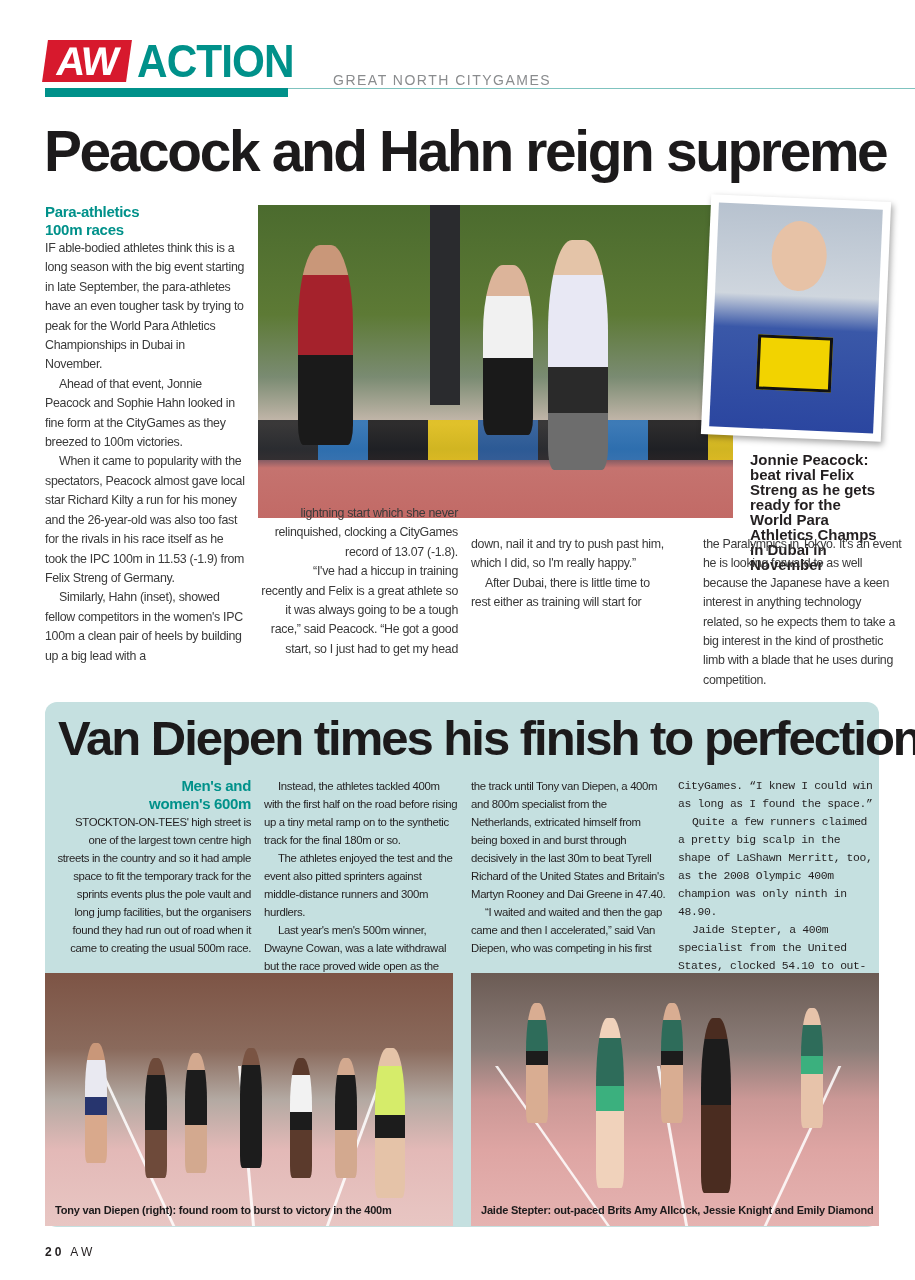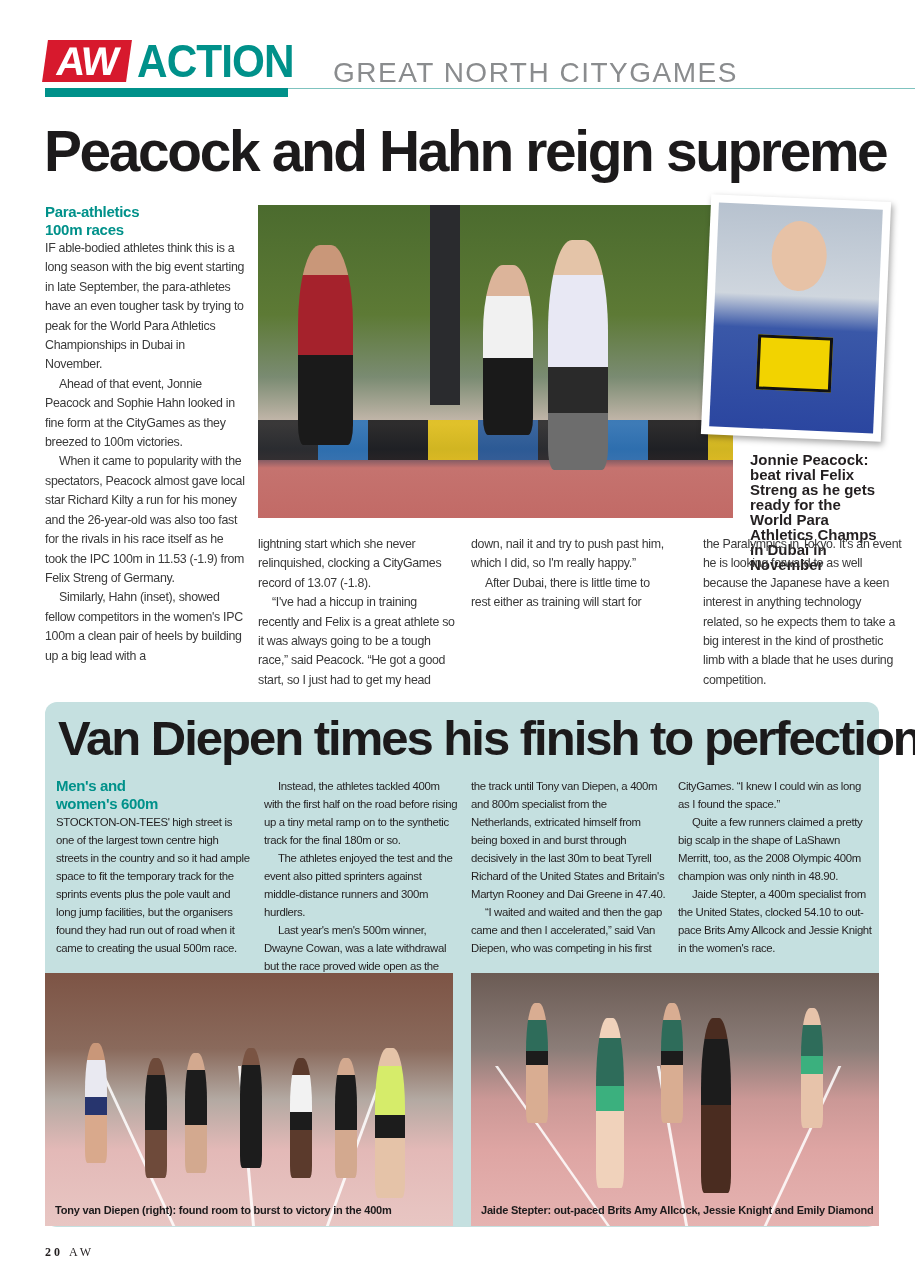--- a/index.html
+++ b/index.html
@@ -8,33 +8,33 @@
 
   
   .masthead { position: absolute; left: 45px; top: 40px; width: 870px; height: 58px; }
   .aw-logo { position: absolute; left: 0; top: 0; height: 42px; width: 84px; background: #d7192d; color: #fff;
              font-family: "Liberation Sans", sans-serif; font-weight: bold; font-size: 40px; line-height: 42px;
              letter-spacing: -2px; text-align: center; transform: skewX(-8deg); }
   .action-word { position: absolute; left: 92px; top: -4px; color: #00918a; font-weight: bold; font-size: 46px;
                  line-height: 50px; letter-spacing: -1px; transform: scaleX(0.92); transform-origin: left; }
   .teal-bar { position: absolute; left: 0; top: 48px; width: 243px; height: 9px; background: #00918a; }
   .rule-line { position: absolute; left: 243px; top: 48px; width: 627px; height: 1px; background: #7fc3bf; }
-  .section-tag { position: absolute; left: 288px; top: 20px; color: #8a8c8e; font-size: 28px; letter-spacing: 1.5px; line-height: 26px; }
+  .section-tag { position: absolute; left: 288px; top: 27px; color: #8a8c8e; font-size: 14px; letter-spacing: 1.5px; line-height: 26px; }
 
   .main-headline { position: absolute; left: 44px; top: 118px; font-weight: bold; font-size: 58px; line-height: 66px;
                    letter-spacing: -2.4px; color: #1c1a1b; white-space: nowrap; transform: scaleX(0.98); transform-origin: left; }
 
   
   .subhead { color: #00918a; font-weight: bold; font-size: 15px; line-height: 18px; }
   .col { position: absolute; font-size: 12.4px; line-height: 19.4px; color: #3a3a3a; letter-spacing: -0.3px; }
   .col p { text-indent: 14px; }
   .col p.first { text-indent: 0; }
 
   .col-a { left: 45px; top: 203px; width: 200px; }
-  .col-b { left: 258px; top: 535px; width: 200px; }
+  .col-b { left: 258px; top: 504px; width: 200px; text-align: right; }
   .col-c { left: 471px; top: 535px; width: 200px; }
   .col-d { left: 703px; top: 535px; width: 200px; }
 
   
   .photo { position: absolute; overflow: hidden; }
   .photo-main { left: 258px; top: 205px; width: 475px; height: 313px;
     background: linear-gradient(180deg, #4b6b2e 0%, #5d7a35 35%, #7a8b72 55%, #c7b9ad 70%, #2e3d55 78%, #c5736f 84%, #c26a66 100%); }
   .photo-main .banner-strip { position: absolute; left: 0; top: 215px; width: 100%; height: 40px;
     background: repeating-linear-gradient(90deg, #2a2a2c 0 60px, #2e74b8 60px 110px, #1d1d1f 110px 170px, #e3c21c 170px 220px, #2c5d9c 220px 280px); opacity: 0.9; }
   .photo-main .pole { position: absolute; left: 172px; top: 0; width: 30px; height: 200px; background: #2a2b2e; }
@@ -52,34 +52,34 @@
 
   .caption-inset { position: absolute; left: 750px; top: 452px; width: 135px; font-weight: bold; font-size: 15px; line-height: 15px; color: #231f20; }
 
   
   .vd-panel { position: absolute; left: 45px; top: 702px; width: 834px; height: 525px; background: #c5e0e0; border-radius: 12px; }
   .vd-headline { position: absolute; left: 58px; top: 706px; font-weight: bold; font-size: 49px; line-height: 64px;
                  letter-spacing: -2px; color: #1c1a1b; white-space: nowrap; }
   .vd-col { position: absolute; font-size: 11.4px; line-height: 18px; color: #231f20; letter-spacing: -0.35px; }
   .vd-col p { text-indent: 14px; }
   .vd-col p.first { text-indent: 0; }
-  .vd-a { left: 56px; top: 777px; width: 195px; }
+  .vd-a { left: 56px; top: 777px; width: 195px; text-align: right; }
   .vd-b { left: 264px; top: 777px; width: 195px; }
   .vd-c { left: 471px; top: 777px; width: 195px; }
-  .vd-d { left: 678px; top: 777px; width: 195px; }
+  .vd-d { left: 678px; top: 777px; width: 195px; font-family: Liberation Mono, monospace; }
 
   .photo-men { left: 45px; top: 973px; width: 408px; height: 253px;
     background: linear-gradient(180deg, #7d5445 0%, #8a6a5c 30%, #b3a9a2 50%, #e3b9b7 70%, #e8c6c3 100%); }
   .photo-women { left: 471px; top: 973px; width: 408px; height: 253px;
     background: linear-gradient(180deg, #6b5b54 0%, #8b7d78 30%, #cb9896 50%, #dea5a3 70%, #e5b3b1 100%); }
   .lane { position: absolute; width: 3px; height: 160px; background: rgba(255,255,255,0.85); bottom: 0; }
   .crowd-runner { position: absolute; width: 22px; height: 120px; border-radius: 40% 40% 10% 10%; }
   .photo-caption { position: absolute; left: 10px; bottom: 10px; font-weight: bold; font-size: 11px; color: #1c1a1b; white-space: nowrap; letter-spacing: -0.2px; }
 
-  .folio { position: absolute; left: 45px; top: 1245px; font-size: 12px; letter-spacing: 3px; color: #231f20; font-family: Liberation Serif, serif; }
+  .folio { position: absolute; left: 45px; top: 1245px; font-size: 12px; letter-spacing: 3px; color: #231f20; }
   .folio b { margin-right: 6px; }
 </style>
 </head>
 <body>
 
 <div class="masthead">
   <div class="aw-logo">AW</div>
   <div class="action-word">ACTION</div>
   <div class="section-tag">GREAT NORTH CITYGAMES</div>
   <div class="teal-bar"></div>

